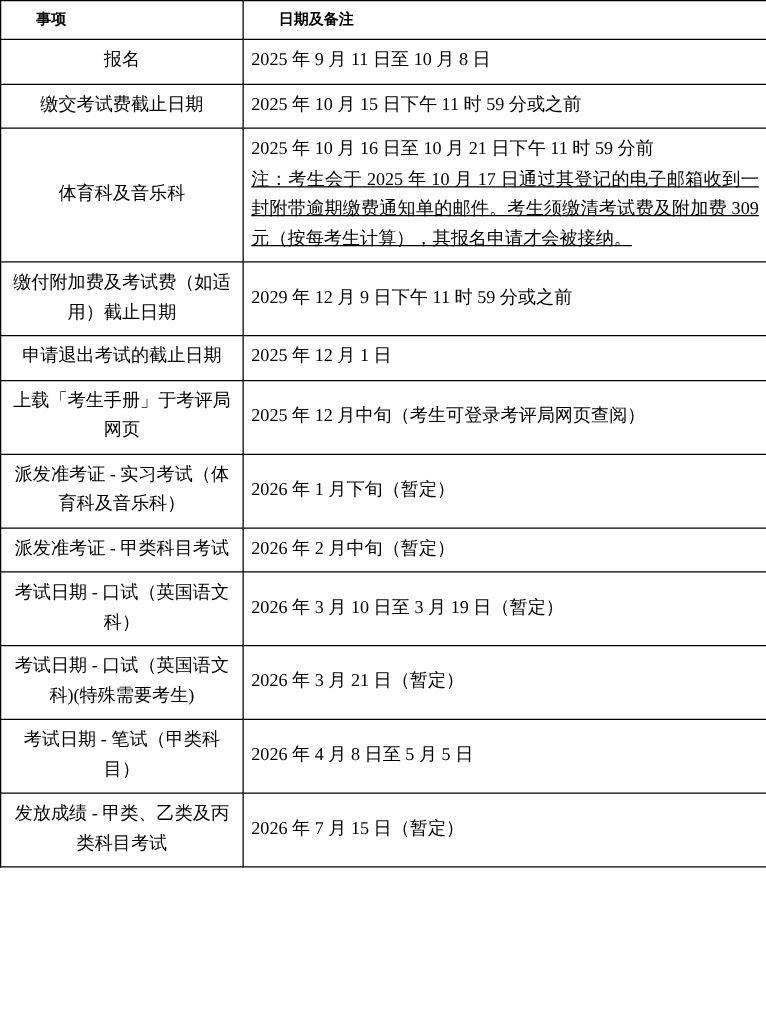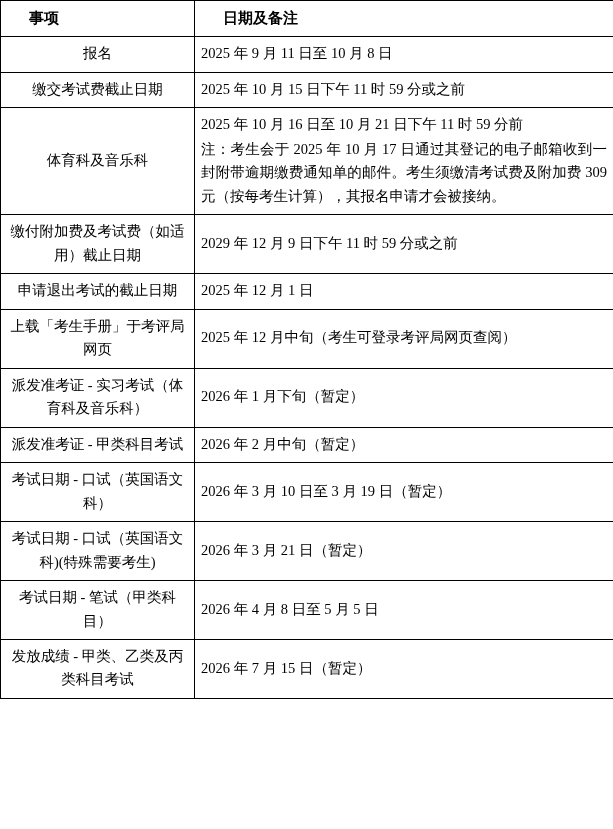--- a/index.html
+++ b/index.html
@@ -25,40 +25,41 @@
   #schedule-table td {
     border: 1px solid #000000;
     vertical-align: middle;
     padding: 5px 6px 6px 6px;
     font-size: 14.5px;
     line-height: 1.62;
     text-align: left;
   }
   #schedule-table th {
     font-weight: bold;
-    font-size: 15px;
+    font-size: 12px;
     padding-left: 28px;
   }
   #schedule-table tr.header-row th {
     padding-top: 5px;
     padding-bottom: 6px;
   }
   #schedule-table td.col-item {
     font-weight: normal;
     text-align: center;
   }
   #schedule-table td p {
     margin: 0;
   }
   #schedule-table td p + p {
     margin-top: 1px;
   }
   .note-block {
     text-align: justify;
     text-justify: inter-ideograph;
+    text-decoration: underline;
   }
   
   tr[data-name="table-row"] > td {
     height: auto;
   }
 </style>
 </head>
 <body>
 
 <table id="schedule-table" data-name="exam-schedule-table">

